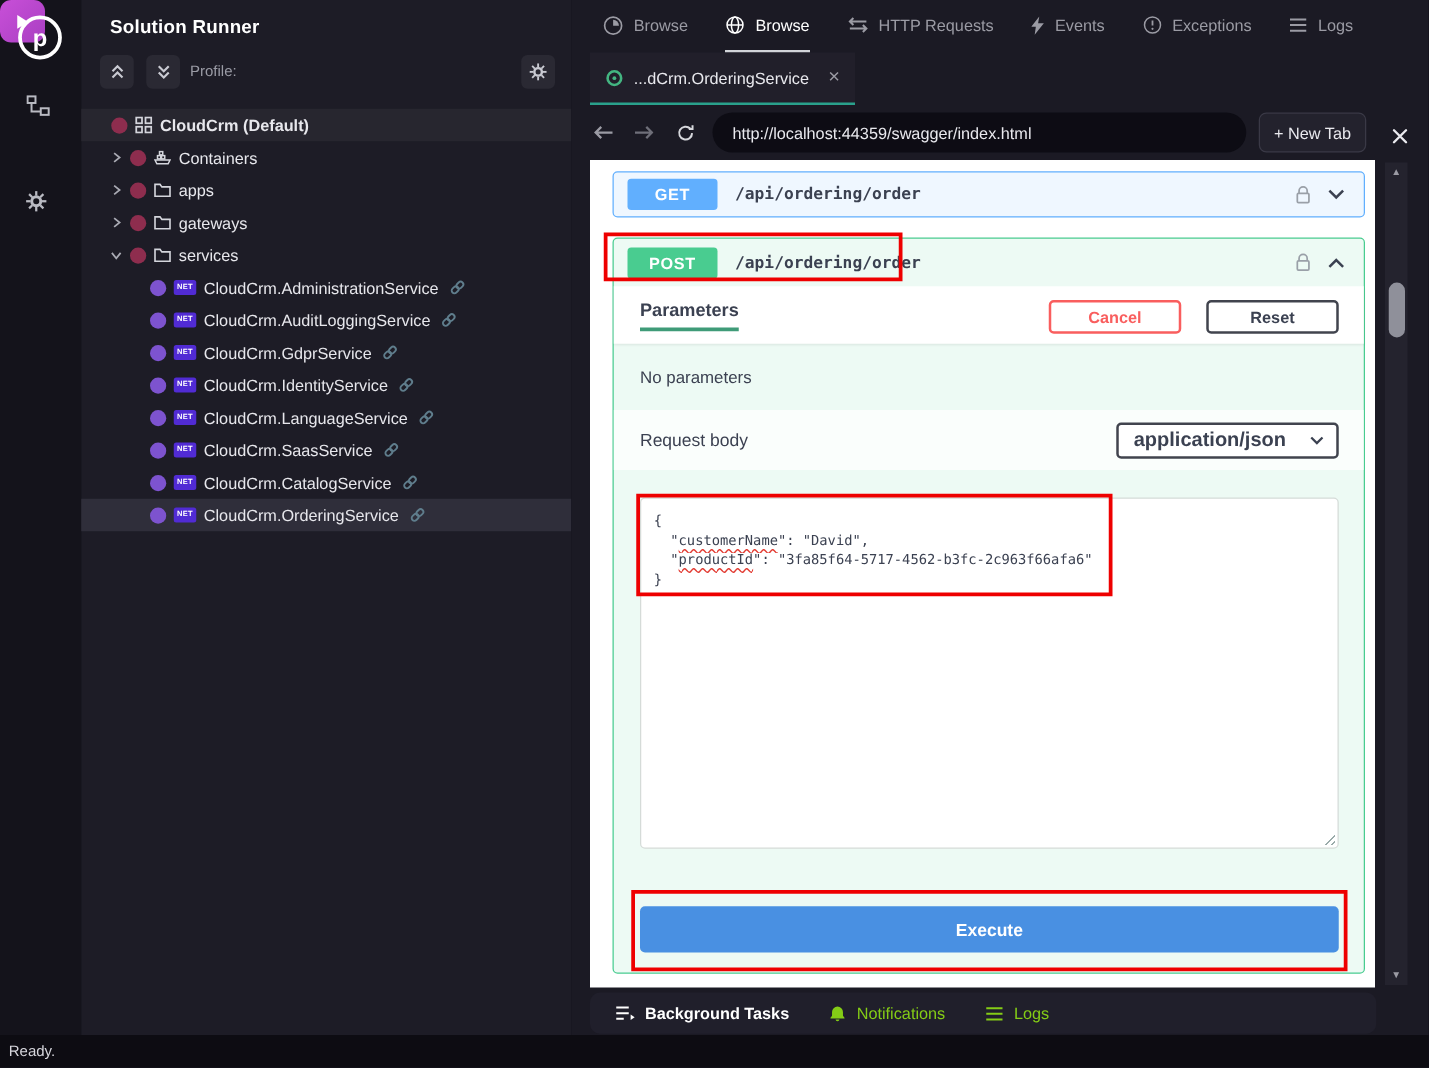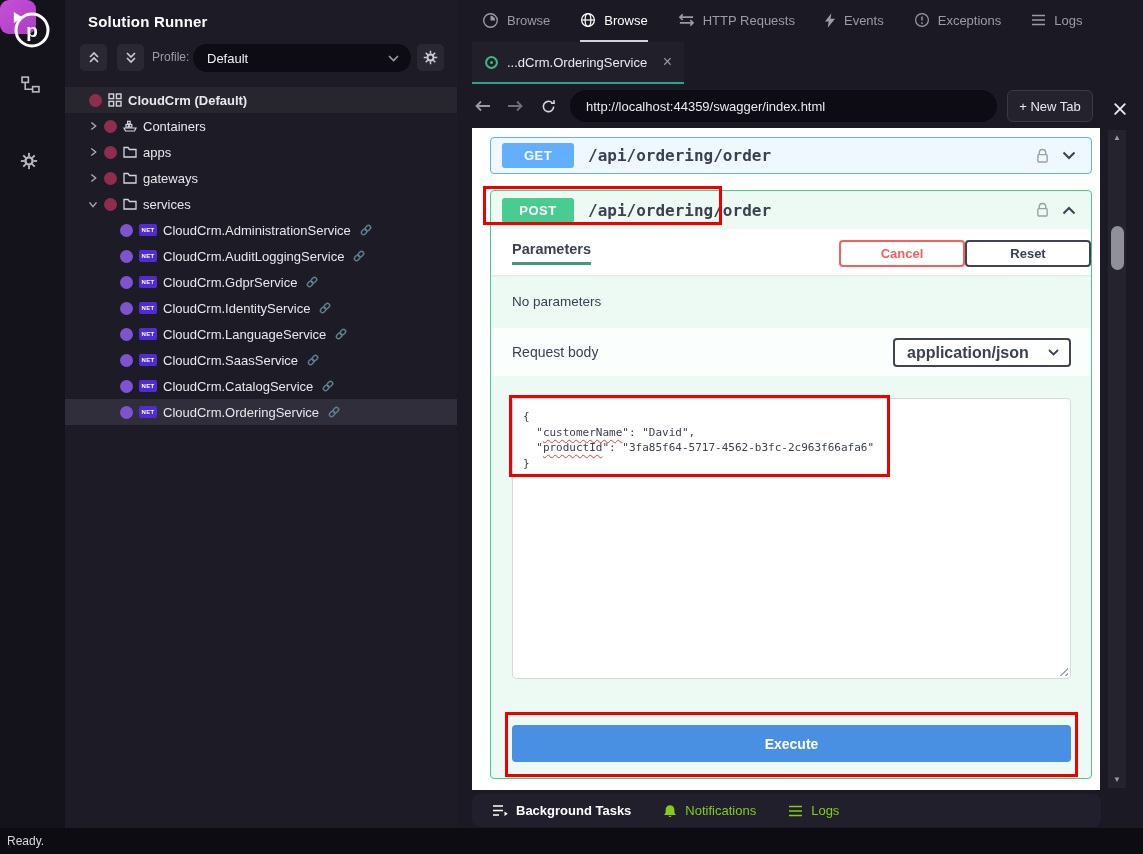--- a/index.html
+++ b/index.html
@@ -55,26 +55,26 @@
 
   
   .content{position:absolute;left:15px;top:128px;width:628px;height:662px;background:#fff;overflow:hidden}
   .op{position:absolute;left:18px;width:602px;border-radius:4px}
   .op.get{top:9px;height:37px;background:#eff7ff;border:1px solid #61affe;display:flex;align-items:center}
   .op.post{top:62px;height:589px;background:#edfaf4;border:1px solid #49cc90}
   .op-head{height:38px;display:flex;align-items:center;cursor:pointer}
   .method{width:72px;height:25px;border-radius:3px;color:#fff;font-weight:bold;font-size:13px;display:flex;align-items:center;justify-content:center;margin-left:11px;letter-spacing:.5px}
   .get-badge{background:#61affe}
   .post-badge{background:#49cc90}
-  .path{margin-left:14px;font-family:"DejaVu Sans Mono",monospace;font-size:16px;font-weight:600;color:#3b4151}
+  .path{margin-left:14px;font-family:"DejaVu Sans Mono",monospace;font-size:13px;font-weight:600;color:#3b4151}
   .lock{margin-left:auto;display:flex;cursor:pointer}
   .chevbig{margin:0 15px 0 13px;color:#3b4151;display:flex;cursor:pointer}
   .sec-head{position:relative;height:46px;background:#fff;box-shadow:0 1px 2px rgba(0,0,0,.08)}
   .params-title{position:absolute;left:21px;top:12px;font-size:14.5px;font-weight:bold;color:#3b4151;padding-bottom:5px;border-bottom:3px solid #3f9b78}
-  .btn{position:absolute;top:11px;width:126px;height:27px;border-radius:4px;background:#fff;font-weight:bold;font-size:13px}
+  .btn{position:absolute;top:11px;width:106px;height:27px;border-radius:4px;background:#fff;font-weight:bold;font-size:13px}
   .btn.cancel{left:348px;border:2px solid #f95e5e;color:#f95e5e}
   .btn.reset{left:474px;border:2px solid #41444e;color:#3b4151}
   .noparams{height:53px;display:flex;align-items:center;padding-left:21px;font-size:13.5px;color:#3b4151}
   .rb-head{position:relative;height:48px;background:rgba(255,255,255,.72)}
   .rb-label{position:absolute;left:21px;top:16px;font-size:14px;color:#3b4151}
   .mtype{position:absolute;left:402px;top:10px;width:178px;height:29px;background:#fff;border:2px solid #41444e;border-radius:4px;display:flex;align-items:center;justify-content:space-between;padding:0 10px 0 12px;font-size:16px;font-weight:bold;color:#3b4151;cursor:pointer}
   .body-band{position:relative;height:323px}
   .ta{position:absolute;left:21px;top:22px;width:559px;height:281px;background:#fff;border:1px solid #d5dbd8;border-radius:4px;cursor:text}
   .ta-text{margin:0;padding:10px 0 0 10px;font-family:"DejaVu Sans Mono",monospace;font-size:11px;line-height:15.5px;color:#3b4151;white-space:pre}
   .squiggle{text-decoration-line:underline;text-decoration-style:wavy;text-decoration-color:#e23b32;text-decoration-thickness:1px;text-underline-offset:3px}
@@ -148,26 +148,20 @@
       <svg width="12" height="13" viewBox="0 0 12 13" fill="none" stroke="currentColor" stroke-width="1.7">
           <path d="M2 6l4-4 4 4M2 11l4-4 4 4"></path>
         </svg>
     </button>
     <button class="sqbtn expand-all">
       <svg width="12" height="13" viewBox="0 0 12 13" fill="none" stroke="currentColor" stroke-width="1.7">
           <path d="M2 2l4 4 4-4M2 7l4 4 4-4"></path>
         </svg>
     </button>
     <span class="profile-label">Profile:</span>
-    <div class="profile-select">
-      <span>Default</span>
-      <svg width="11" height="7" viewBox="0 0 11 7" fill="none" stroke="#9a9ba5" stroke-width="1.6">
-          <path d="M1 1l4.5 4.5L10 1"></path>
-        </svg>
-    </div>
     <button class="sqbtn gear2">
       <svg width="15" height="15" viewBox="0 0 20 20" fill="currentColor">
           <g>
             <rect x="9" y="1" width="2" height="4"></rect>
             <rect x="9" y="15" width="2" height="4"></rect>
             <rect x="1" y="9" width="4" height="2"></rect>
             <rect x="15" y="9" width="4" height="2"></rect>
             <rect x="9" y="1" width="2" height="4" transform="rotate(45 10 10)"></rect>
             <rect x="9" y="15" width="2" height="4" transform="rotate(45 10 10)"></rect>
             <rect x="1" y="9" width="4" height="2" transform="rotate(45 10 10)"></rect>

